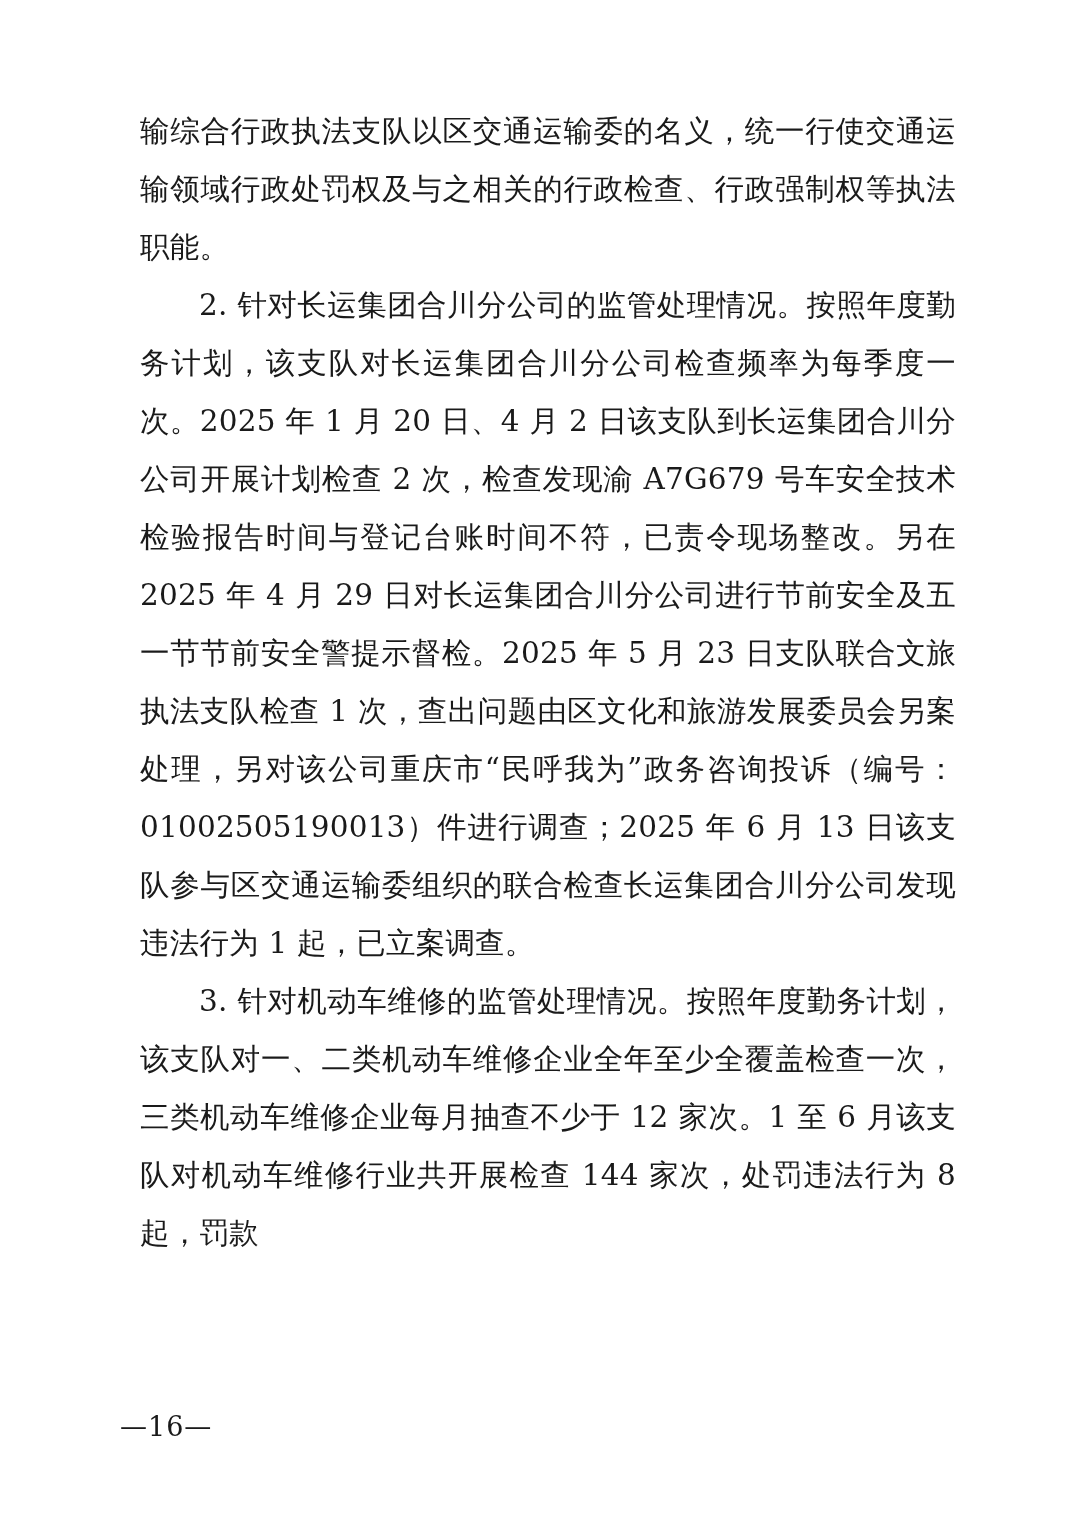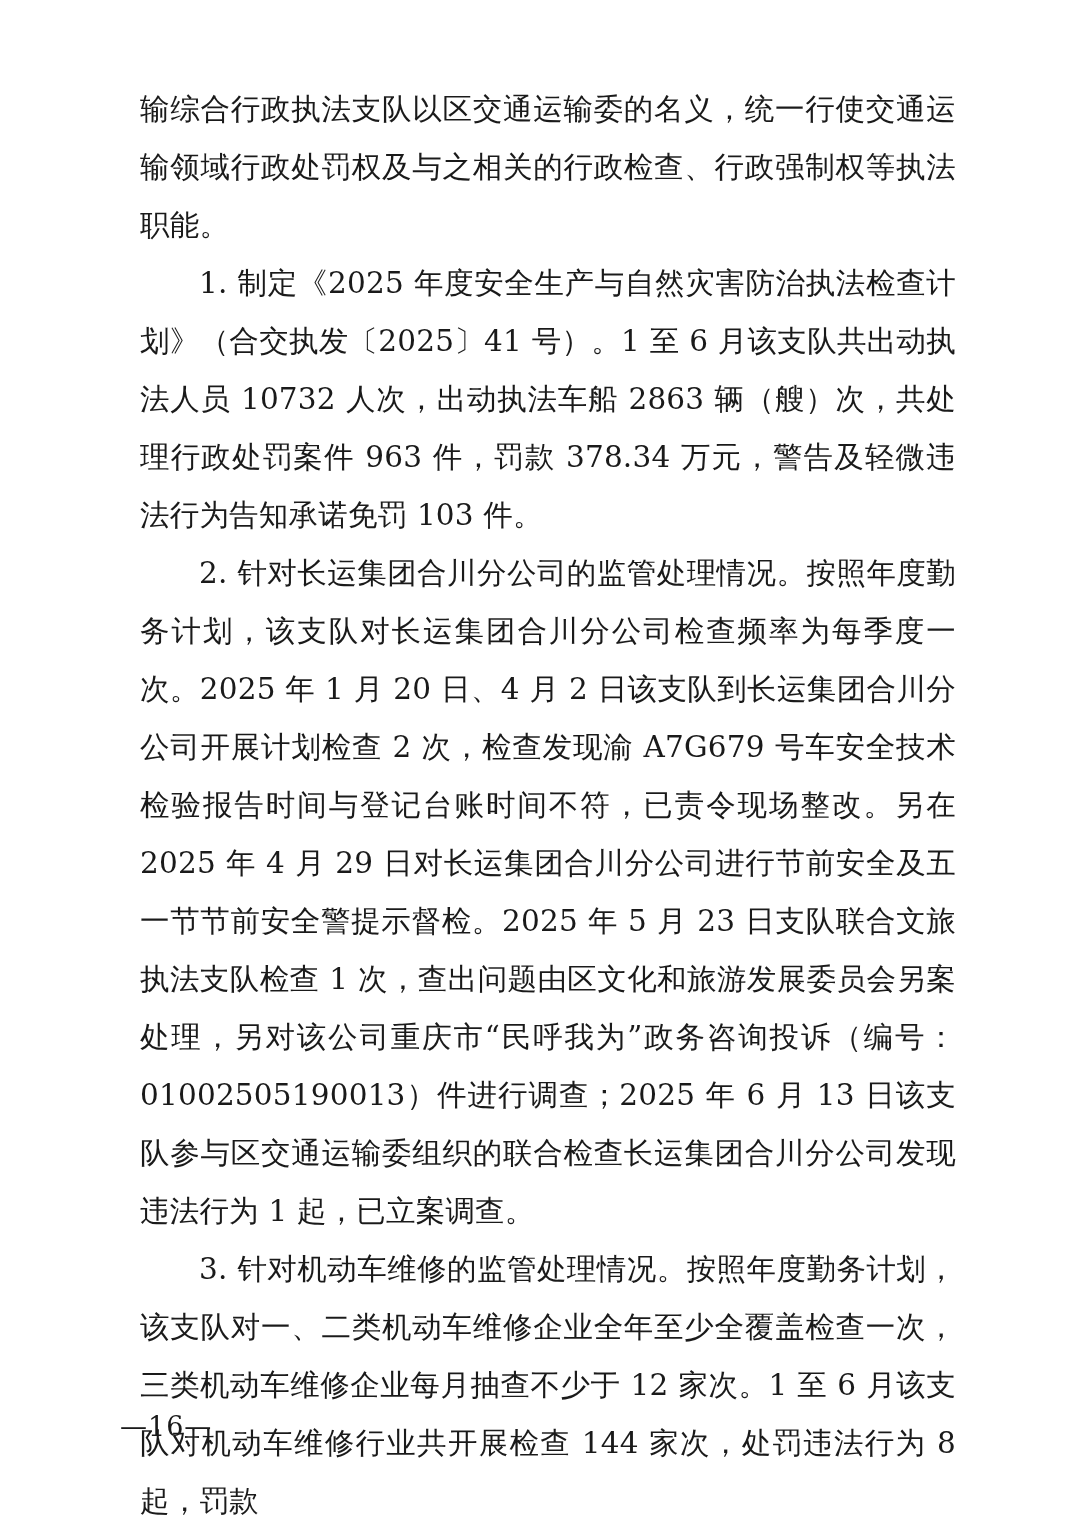--- a/index.html
+++ b/index.html
@@ -14,21 +14,21 @@
     color: #1a1a1a;
     position: relative;
     overflow: hidden;
   }
   .page {
     position: absolute;
     left: 0; top: 0;
     width: 1074px;
     height: 1520px;
     box-sizing: border-box;
-    padding: 80px 118px 0 140px;
+    padding: 102px 118px 0 140px;
   }
   .body-text {
     font-size: 29.5px;
     line-height: 58px;
     text-align: justify;
     text-justify: inter-ideograph;
     letter-spacing: 0.2px;
   }
   .para {
     margin: 0;
@@ -50,19 +50,18 @@
     color: #1a1a1a;
     letter-spacing: 1px;
   }
 </style>
 </head>
 <body>
 
 <div class="page">
   <div class="body-text">
     <p class="para">输综合行政执法支队以区交通运输委的名义，统一行使交通运输领域行政处罚权及与之相关的行政检查、行政强制权等执法职能。</p>
-    <p class="para indent">1. 制定《2025 年度安全生产与自然灾害防治执法检查计划》（合交执发〔2025〕41 号）。1 至 6 月该支队共出动执法人员 10732 人次，出动执法车船 2863 辆（艘）次，共处理行政处罚案件 963 件，罚款 378.34 万元，警告及轻微违法行为告知承诺免罚 103 件。</p>
     <p class="para indent">2. 针对长运集团合川分公司的监管处理情况。按照年度勤务计划，该支队对长运集团合川分公司检查频率为每季度一次。2025 年 1 月 20 日、4 月 2 日该支队到长运集团合川分公司开展计划检查 2 次，检查发现渝 A7G679 号车安全技术检验报告时间与登记台账时间不符，已责令现场整改。另在 2025 年 4 月 29 日对长运集团合川分公司进行节前安全及五一节节前安全警提示督检。2025 年 5 月 23 日支队联合文旅执法支队检查 1 次，查出问题由区文化和旅游发展委员会另案处理，另对该公司重庆市“民呼我为”政务咨询投诉（编号：01002505190013）件进行调查；2025 年 6 月 13 日该支队参与区交通运输委组织的联合检查长运集团合川分公司发现违法行为 1 起，已立案调查。</p>
     <p class="para indent">3. 针对机动车维修的监管处理情况。按照年度勤务计划，该支队对一、二类机动车维修企业全年至少全覆盖检查一次，三类机动车维修企业每月抽查不少于 12 家次。1 至 6 月该支队对机动车维修行业共开展检查 144 家次，处罚违法行为 8 起，罚款</p>
   </div>
 </div>
 
 <div class="footer">—16—</div>
 
 </body></html>

